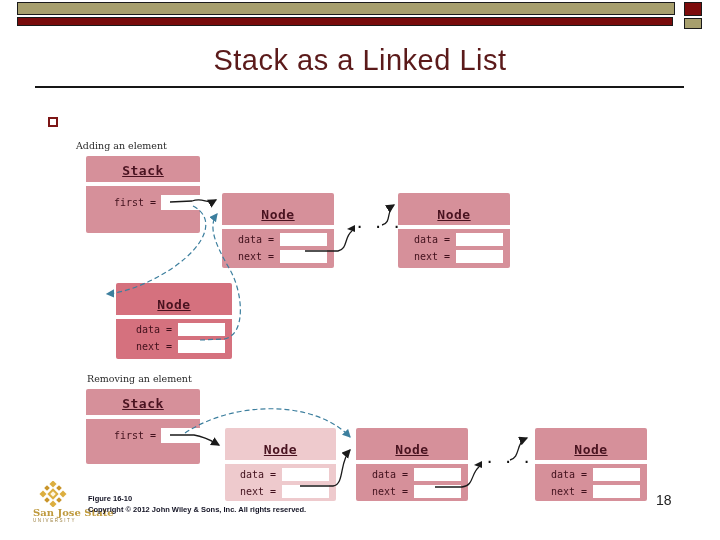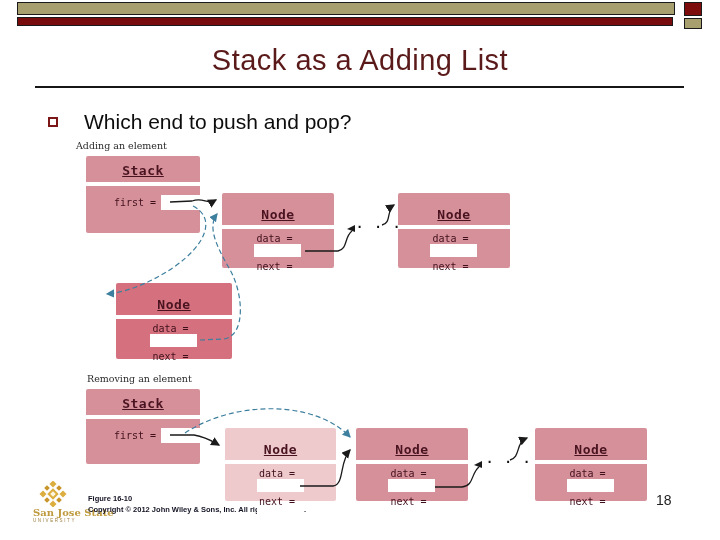--- a/index.html
+++ b/index.html
@@ -32,21 +32,21 @@
   .btitle{text-align:center;font-family:"DejaVu Sans Mono",monospace;font-weight:bold;
           font-size:13px;color:#491320;text-decoration:underline;letter-spacing:0.5px;}
   .stack .btitle{padding-top:7px;height:19px;}
   .node .btitle{padding-top:14px;height:18px;}
   .divider{height:4px;background:#ffffff;}
   .frow{display:flex;align-items:center;}
   .flabel{font-family:"DejaVu Sans Mono",monospace;font-size:10px;color:#40101c;white-space:pre;}
   .fbox{background:#ffffff;display:inline-block;}
   .stack .frow{padding-left:28px;margin-top:9px;}
   .stack .fbox{width:46px;height:15px;margin-left:5px;}
-  .node .frow{justify-content:flex-end;padding-right:7px;margin-top:4px;flex-direction:column;}
+  .node .frow{justify-content:flex-end;padding-right:7px;margin-top:4px;}
   .node .frow:first-of-type{margin-top:8px;}
   .node .fbox{width:47px;height:13px;margin-left:6px;}
 
   
   #stack-add{left:86px;top:156px;width:114px;height:77px;}
   #node-add-1{left:222px;top:193px;width:112px;height:75px;}
   #node-add-2{left:398px;top:193px;width:112px;height:75px;}
   #node-add-new{left:116px;top:283px;width:116px;height:76px;}
   #stack-rem{left:86px;top:389px;width:114px;height:75px;}
   #node-rem-1{left:225px;top:428px;width:111px;height:73px;}
@@ -71,25 +71,24 @@
 </head>
 <body>
 
 <div class="slide">
 
   <div class="bar bar-khaki"></div>
   <div class="bar sq-red"></div>
   <div class="bar bar-red"></div>
   <div class="bar sq-khaki"></div>
 
-  <div class="title">Stack as a Adding List</div>
+  <div class="title">Stack as a Linked List</div>
   <div class="title-rule"></div>
 
   <span class="bullet-square"></span>
-  <span class="bullet-text">Which end to push and pop?</span>
 
   <div class="fig-label lbl-add">Adding an element</div>
 
   <div class="box stack" id="stack-add">
     <div class="btitle">Stack</div>
     <div class="divider"></div>
     <div class="frow">
       <span class="flabel">first =</span>
       <span class="fbox"></span>
     </div>

